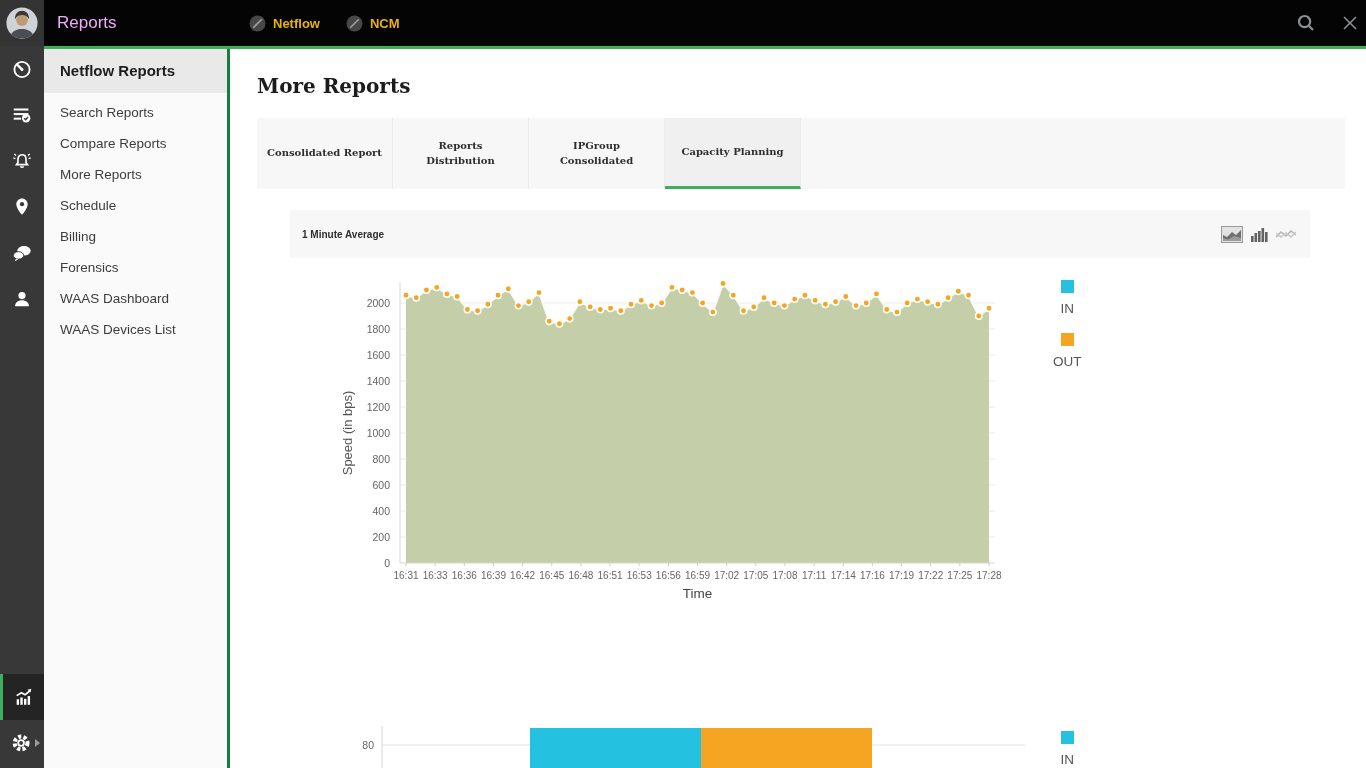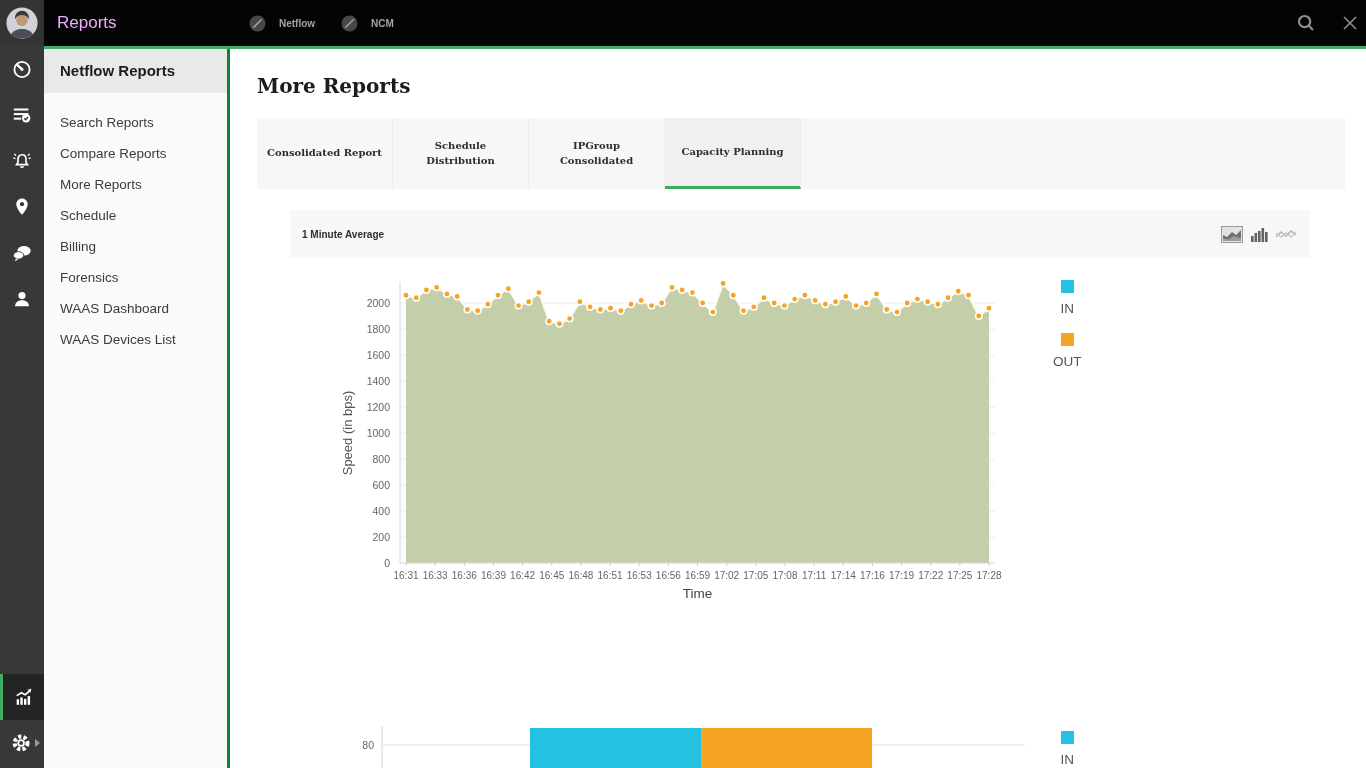--- a/index.html
+++ b/index.html
@@ -14,30 +14,30 @@
   .rail-bottom { position:absolute; bottom:2px; left:0; width:44px; }
   .rail-cell.active { background:#242424; border-left:3px solid #3fae5f; }
   .gear-cell { position:relative; }
   .gear-caret { position:absolute; right:4px; top:19px; width:0; height:0;
                 border-left:5px solid #9a9a9a; border-top:4px solid transparent; border-bottom:4px solid transparent; }
 
   
   .topbar { position:absolute; left:44px; top:0; width:1322px; height:46px; background:#040404; z-index:5; }
   .tb-title { position:absolute; left:13px; top:13px; color:#f0abfc; font-size:17px; font-weight:normal; }
   .tb-nav { position:absolute; left:205px; top:0; height:46px; display:flex; align-items:center; gap:26px; }
-  .tb-nav-item { display:flex; align-items:center; gap:13px; color:#a3a3a3; font-size:10px; font-weight:bold; cursor:pointer; }
+  .tb-nav-item { display:flex; align-items:center; gap:7px; color:#eab308; font-size:13px; font-weight:bold; cursor:pointer; }
   .tb-right { position:absolute; right:8px; top:0; height:46px; display:flex; align-items:center; gap:26px; }
   .tb-icon { cursor:pointer; display:flex; align-items:center; }
   .greenline { position:absolute; left:44px; top:46px; width:1322px; height:3px; background:#3fae5f; z-index:5; }
 
   
   .sidebar { position:absolute; left:44px; top:49px; width:186px; height:719px; background:#fafafa; border-right:3px solid #15803d; z-index:4; }
   .sidebar-header { height:44px; line-height:44px; background:#e9e9e9; padding-left:16px;
                     font-size:15px; font-weight:bold; color:#1d1d1d; }
-  .side-list { list-style:none; padding-top:14px; }
+  .side-list { list-style:none; padding-top:4px; }
   .side-list li { height:31px; line-height:31px; padding-left:16px; font-size:13.5px; color:#3c3c3c; cursor:pointer; }
 
   
   .page-title { position:absolute; left:257px; top:74px; font-family:"DejaVu Serif", serif;
                 font-size:20px; font-weight:bold; color:#1c1c1c; }
   .tabs { position:absolute; left:257px; top:118px; width:1088px; height:71px; background:#f7f7f7; display:flex; }
   .tab { width:136px; height:71px; display:flex; align-items:center; justify-content:center; text-align:center;
          font-family:"DejaVu Serif", serif; font-size:10px; font-weight:bold; color:#2d2d2d;
          border-right:1px solid #ececec; cursor:pointer; padding:0 10px; line-height:1.45; }
   .tab.active { background:#f0f0f0; border-bottom:3px solid #3fae5f; }
@@ -196,21 +196,21 @@
       <li>Forensics</li>
       <li>WAAS Dashboard</li>
       <li>WAAS Devices List</li>
     </ul>
   </aside>
 
   <h1 class="page-title">More Reports</h1>
 
   <div class="tabs">
     <div class="tab">Consolidated Report</div>
-    <div class="tab">Schedule Distribution</div>
+    <div class="tab">Reports Distribution</div>
     <div class="tab">IPGroup Consolidated</div>
     <div class="tab active">Capacity Planning</div>
   </div>
 
   <div class="panel-head panel1-head">
     <span class="panel-title">1 Minute Average</span>
     <div class="chart-type-icons">
       <span class="cti cti-area">
         <svg width="18" height="13" viewBox="0 0 18 13">
           <polygon points="0,13 0,7 4,9 9,4 13,7 18,2 18,13" fill="#6f6f6f"></polygon>

